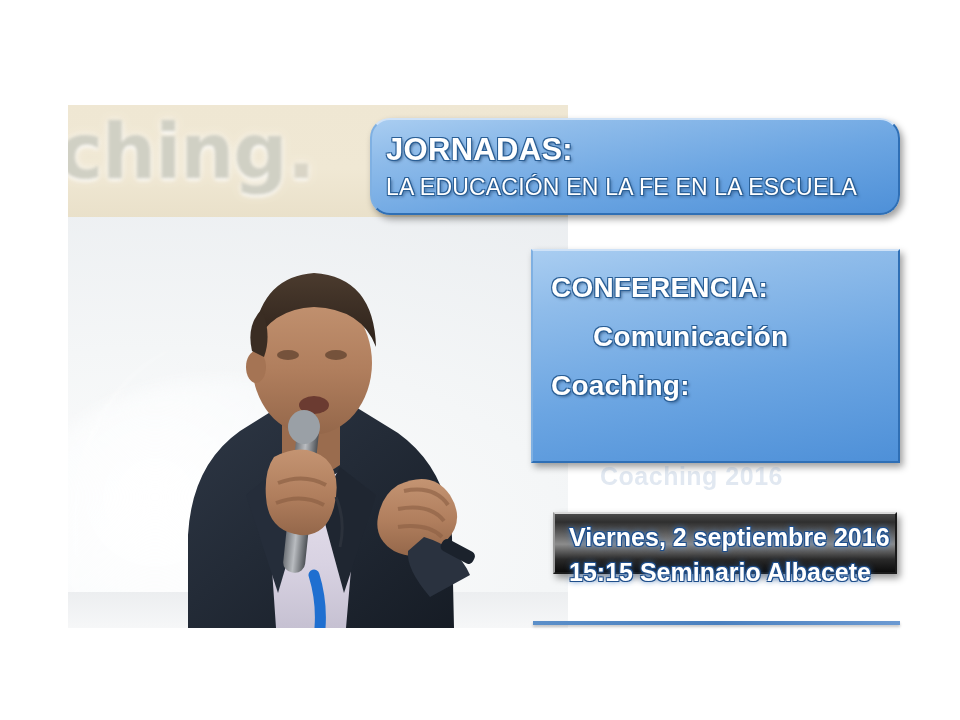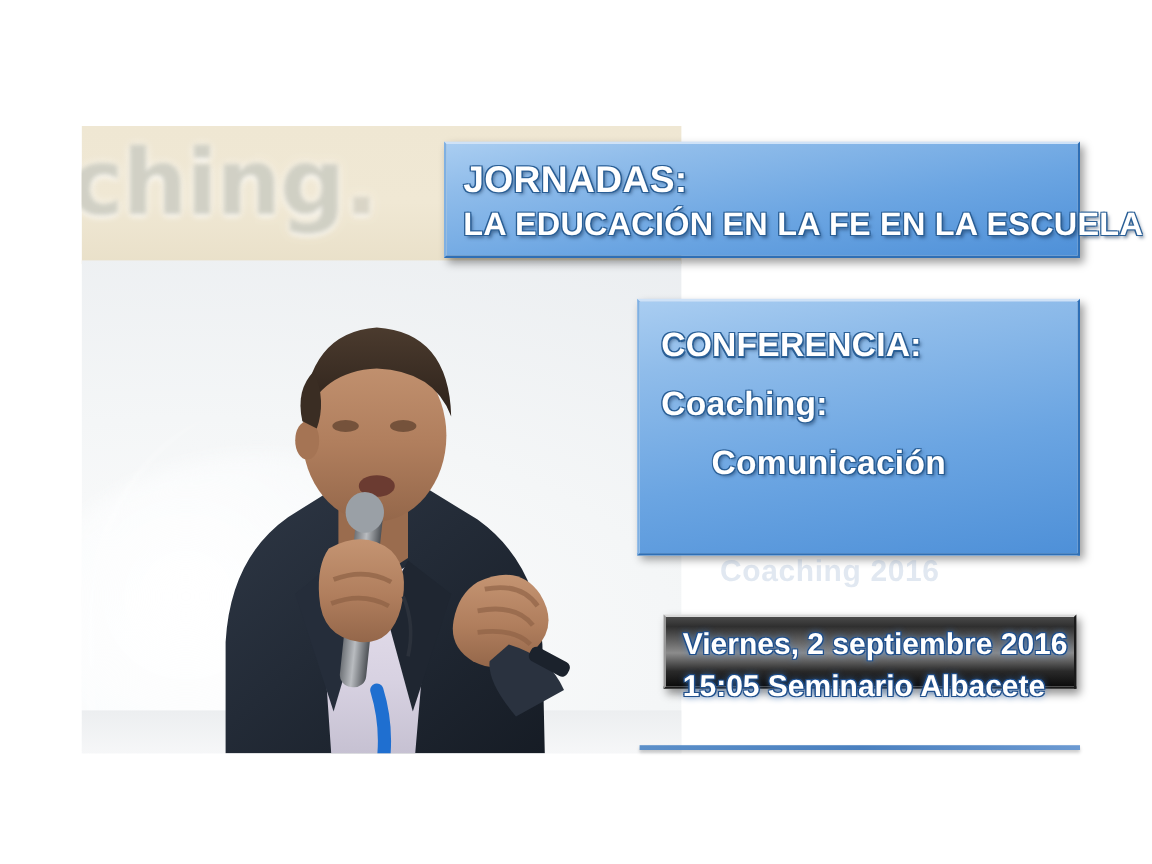--- a/index.html
+++ b/index.html
@@ -116,30 +116,31 @@
        2px  2px 3px rgba(20,50,85,.55);
   }
 
   
   #banner-jornadas {
     left: 370px;
     top: 118px;
     width: 530px;
     height: 97px;
     padding: 10px 0 16px 14px;
+    border-radius: 20px;
   }
   #banner-jornadas .l1 {
     font-size: 31px;
     font-weight: 700;
     letter-spacing: .3px;
     line-height: 40px;
   }
   #banner-jornadas .l2 {
-    font-size: 27px;
-    font-weight: 700;
+    font-size: 23px;
+    font-weight: 400;
     letter-spacing: .2px;
     line-height: 34px;
   }
 
   
   #banner-conferencia {
     left: 531px;
     top: 249px;
     width: 369px;
     height: 214px;
@@ -291,26 +292,26 @@
     </svg>
   </div>
 
   <div class="banner" id="banner-jornadas">
     <div class="line l1">JORNADAS:</div>
     <div class="line l2">LA EDUCACIÓN EN LA FE EN LA ESCUELA</div>
   </div>
 
   <div class="banner" id="banner-conferencia">
     <div class="line">CONFERENCIA:</div>
+    <div class="line indent1">Comunicación</div>
     <div class="line">Coaching:</div>
-    <div class="line indent1">Comunicación</div>
   </div>
 
   <div class="ghost-text">Coaching 2016</div>
 
   <div id="banner-date">
     <div class="line">Viernes, 2 septiembre 2016</div>
-    <div class="line">15:05 Seminario Albacete</div>
+    <div class="line">15:15 Seminario Albacete</div>
   </div>
 
   <div id="accent-rule"></div>
 
 </div>
 
 </body></html>

